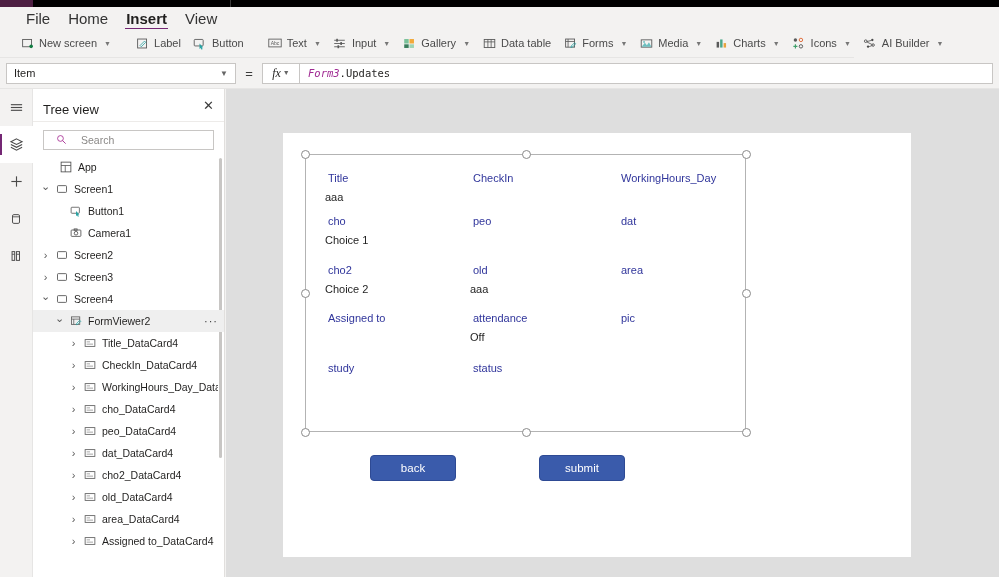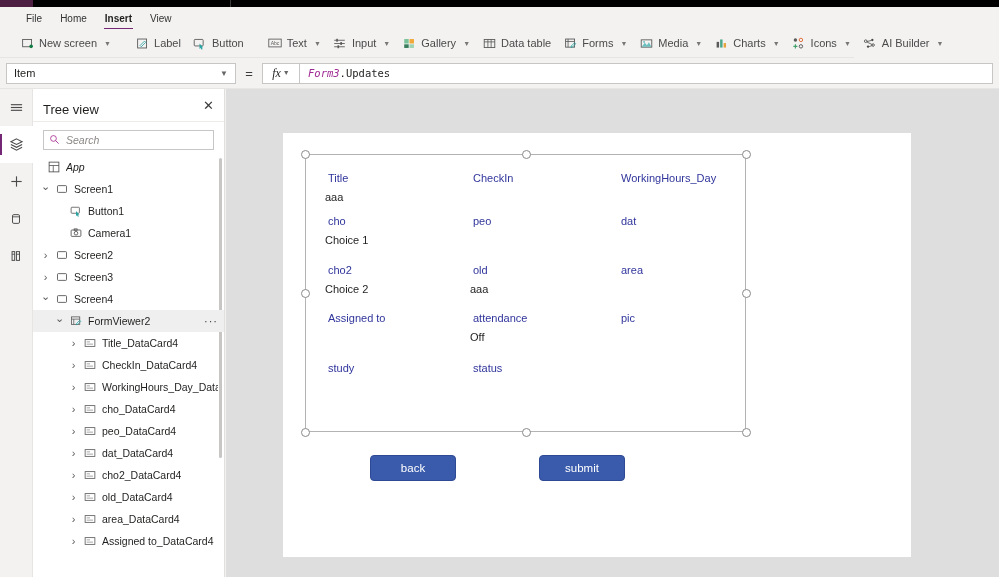--- a/index.html
+++ b/index.html
@@ -20,21 +20,21 @@
   .os-strip .purple { position:absolute; left:0; top:0; width:33px; height:7px; background:#4d1f42; }
   .os-strip .divider { position:absolute; left:230px; top:0; width:1px; height:7px; background:#3a3a3a; }
 
   
   .menubar {
     position:absolute; left:0; top:7px; width:999px; height:22px;
     background:#f3f2f1;
     display:flex; align-items:center; padding-left:17px; gap:0px;
   }
   .menu-item {
-    font-size:10px; color:#333333; padding:2px 9px; position:relative; cursor:default;
+    font-size:15px; color:#333333; padding:2px 9px; position:relative; cursor:default;
     line-height:15px;
   }
   .menu-item.active { font-weight:bold; color:#201f1e; }
   .menu-item.active::after {
     content:""; position:absolute; left:8px; right:8px; bottom:-2px; height:1.5px; background:#742774;
   }
 
   
   .ribbon {
     position:absolute; left:0; top:29px; width:854px; height:29px;
@@ -102,21 +102,21 @@
   }
   .tree-head {
     height:33px; display:flex; align-items:center; justify-content:space-between;
     padding:0 10px 0 10px; border-bottom:1px solid #edebe9;
   }
   .tree-title { font-size:13px; color:#201f1e;margin-top:8px; }
   .tree-close { font-size:13px; color:#3b3b3b; cursor:default; line-height:1; }
   .searchwrap { padding:8px 10px 6px 10px; }
   .searchbox {
     height:20px; border:1px solid #c8c6c4; background:#ffffff;
-    display:flex; align-items:center; gap:6px; padding:0 5px;font-style:italic;
+    display:flex; align-items:center; gap:14px; padding:0 12px;
   }
   .searchbox .ph { font-size:10.5px; color:#8a8886; }
   .treelist { flex:1; overflow:hidden; position:relative; }
   .trow {
     height:22px; display:flex; align-items:center; gap:5px;
     font-size:10.5px; color:#201f1e; cursor:default; padding-right:6px;
     position:relative;
   }
   .trow.sel { background:#efefef; }
   .trow .twist { width:9px; font-size:8px; color:#5a5a5a; flex:none; text-align:center; }
@@ -390,21 +390,21 @@
           <svg width="11" height="11" viewBox="0 0 16 16">
               <circle cx="6.5" cy="6.5" r="4.2" fill="none" stroke="#a4268f" stroke-width="1.2"></circle>
               <line x1="9.6" y1="9.6" x2="14" y2="14" stroke="#a4268f" stroke-width="1.3"></line>
             </svg>
         </span>
         <span class="ph">Search</span>
       </div>
     </div>
     <div class="treelist" id="treelist">
       <div class="tscroll"></div>
-    <div class="trow" style="padding-left: 0; font-style: italic;">
+    <div class="trow" style="padding-left: 12px;">
           <span class="twist"></span>
           <span class="tico">
             <svg width="12" height="12" viewBox="0 0 16 16">
               <rect x="1.5" y="1.5" width="13" height="13" fill="none" stroke="#4a4a4a" stroke-width="1.1"></rect>
               <line x1="1.5" y1="6" x2="14.5" y2="6" stroke="#4a4a4a" stroke-width="1"></line>
               <line x1="7" y1="6" x2="7" y2="14.5" stroke="#4a4a4a" stroke-width="1"></line>
             </svg>
           </span>
           <span class="tlabel">App</span>
         </div>

